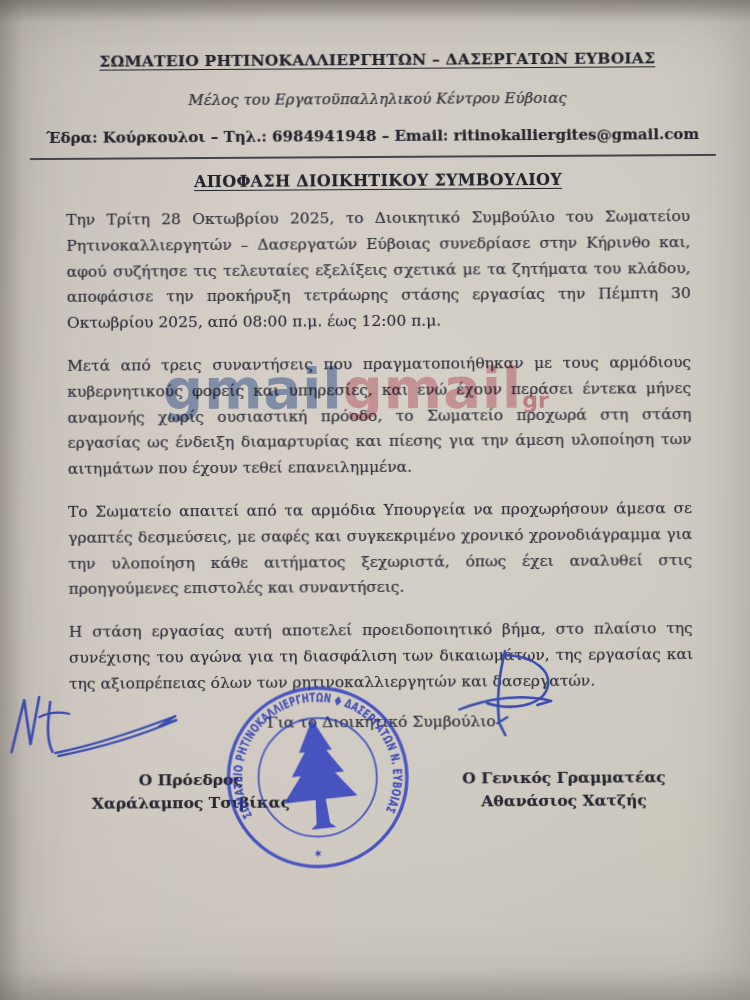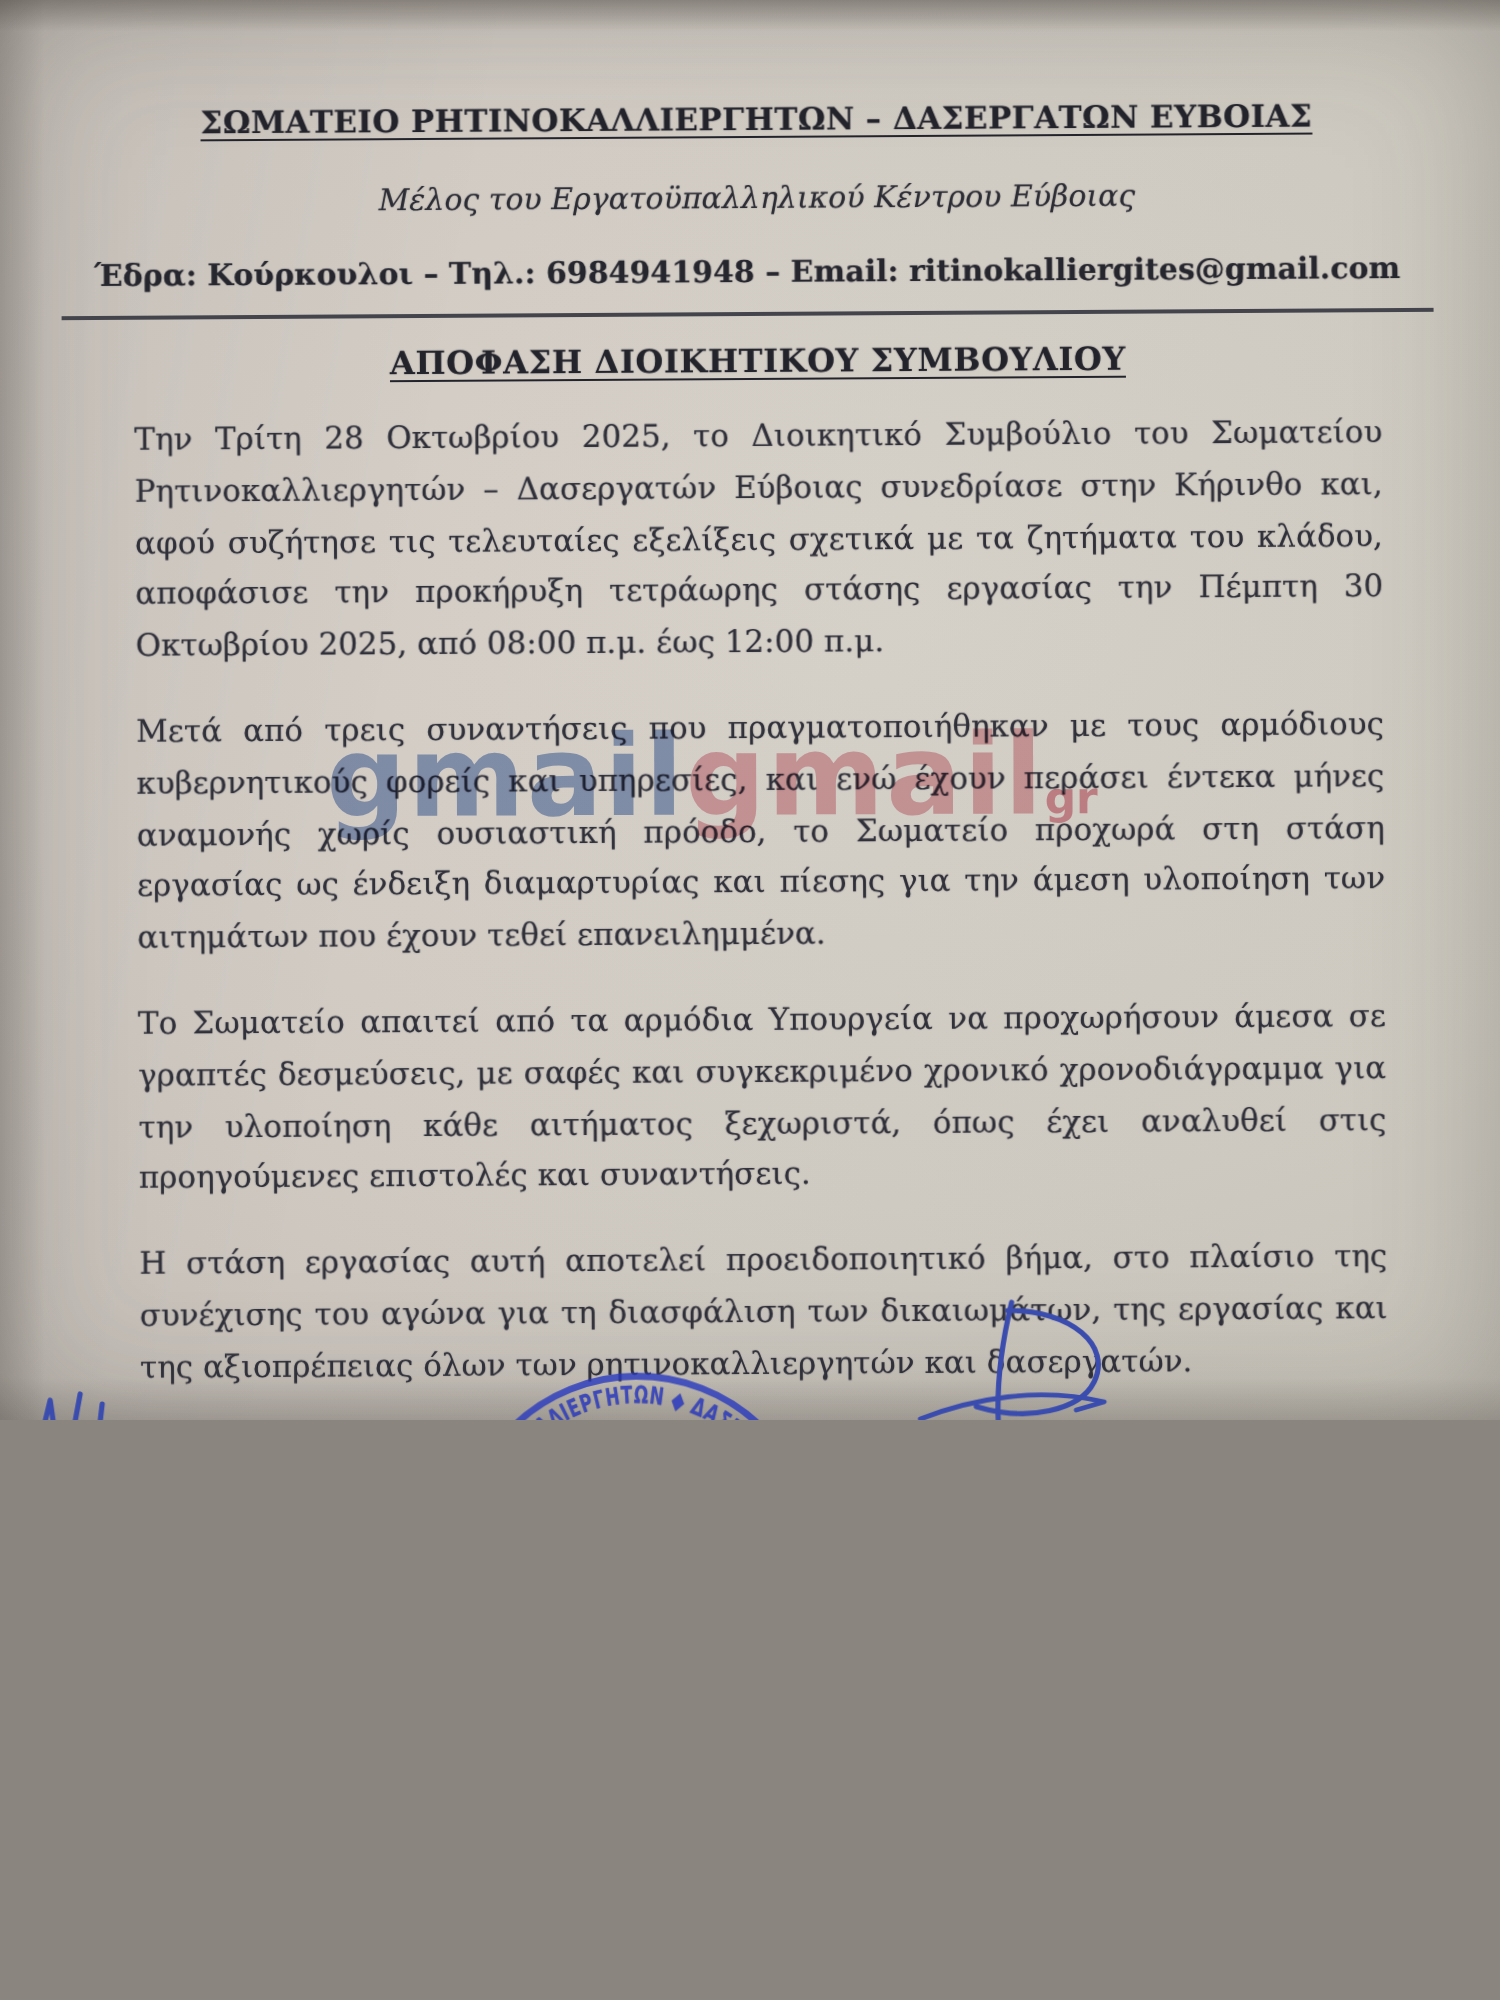--- a/index.html
+++ b/index.html
@@ -2,21 +2,21 @@
 <html><head>
 <meta charset="utf-8">
 <style>
   html, body { margin: 0; padding: 0; }
   body {
     width: 750px; height: 1000px; overflow: hidden;
     background: #8a857f;
     font-family: "DejaVu Serif", "Liberation Serif", serif;
   }
   .photo {
-    position: relative; width: 750px; height: 710px; overflow: hidden;
+    position: relative; width: 750px; height: 1000px; overflow: hidden;
     background:
       linear-gradient(180deg, rgba(82,76,70,0.45) 0%, rgba(82,76,70,0) 2.2%),
       linear-gradient(0deg, rgba(82,76,70,0.22) 0%, rgba(82,76,70,0) 3%),
       linear-gradient(90deg, rgba(60,55,50,0.20) 0%, rgba(60,55,50,0) 3%),
       linear-gradient(100deg, rgba(0,0,0,0.05) 0%, rgba(0,0,0,0) 30%, rgba(182,192,166,0.12) 88%),
       radial-gradient(135% 95% at 58% 42%, #d7d1ca 0%, #d0cac3 45%, #c6c0b9 78%, #b3ada6 100%);
     box-shadow: inset 0 0 70px rgba(55,50,45,0.28);
   }
   .doc {
     position: absolute; inset: 0;

